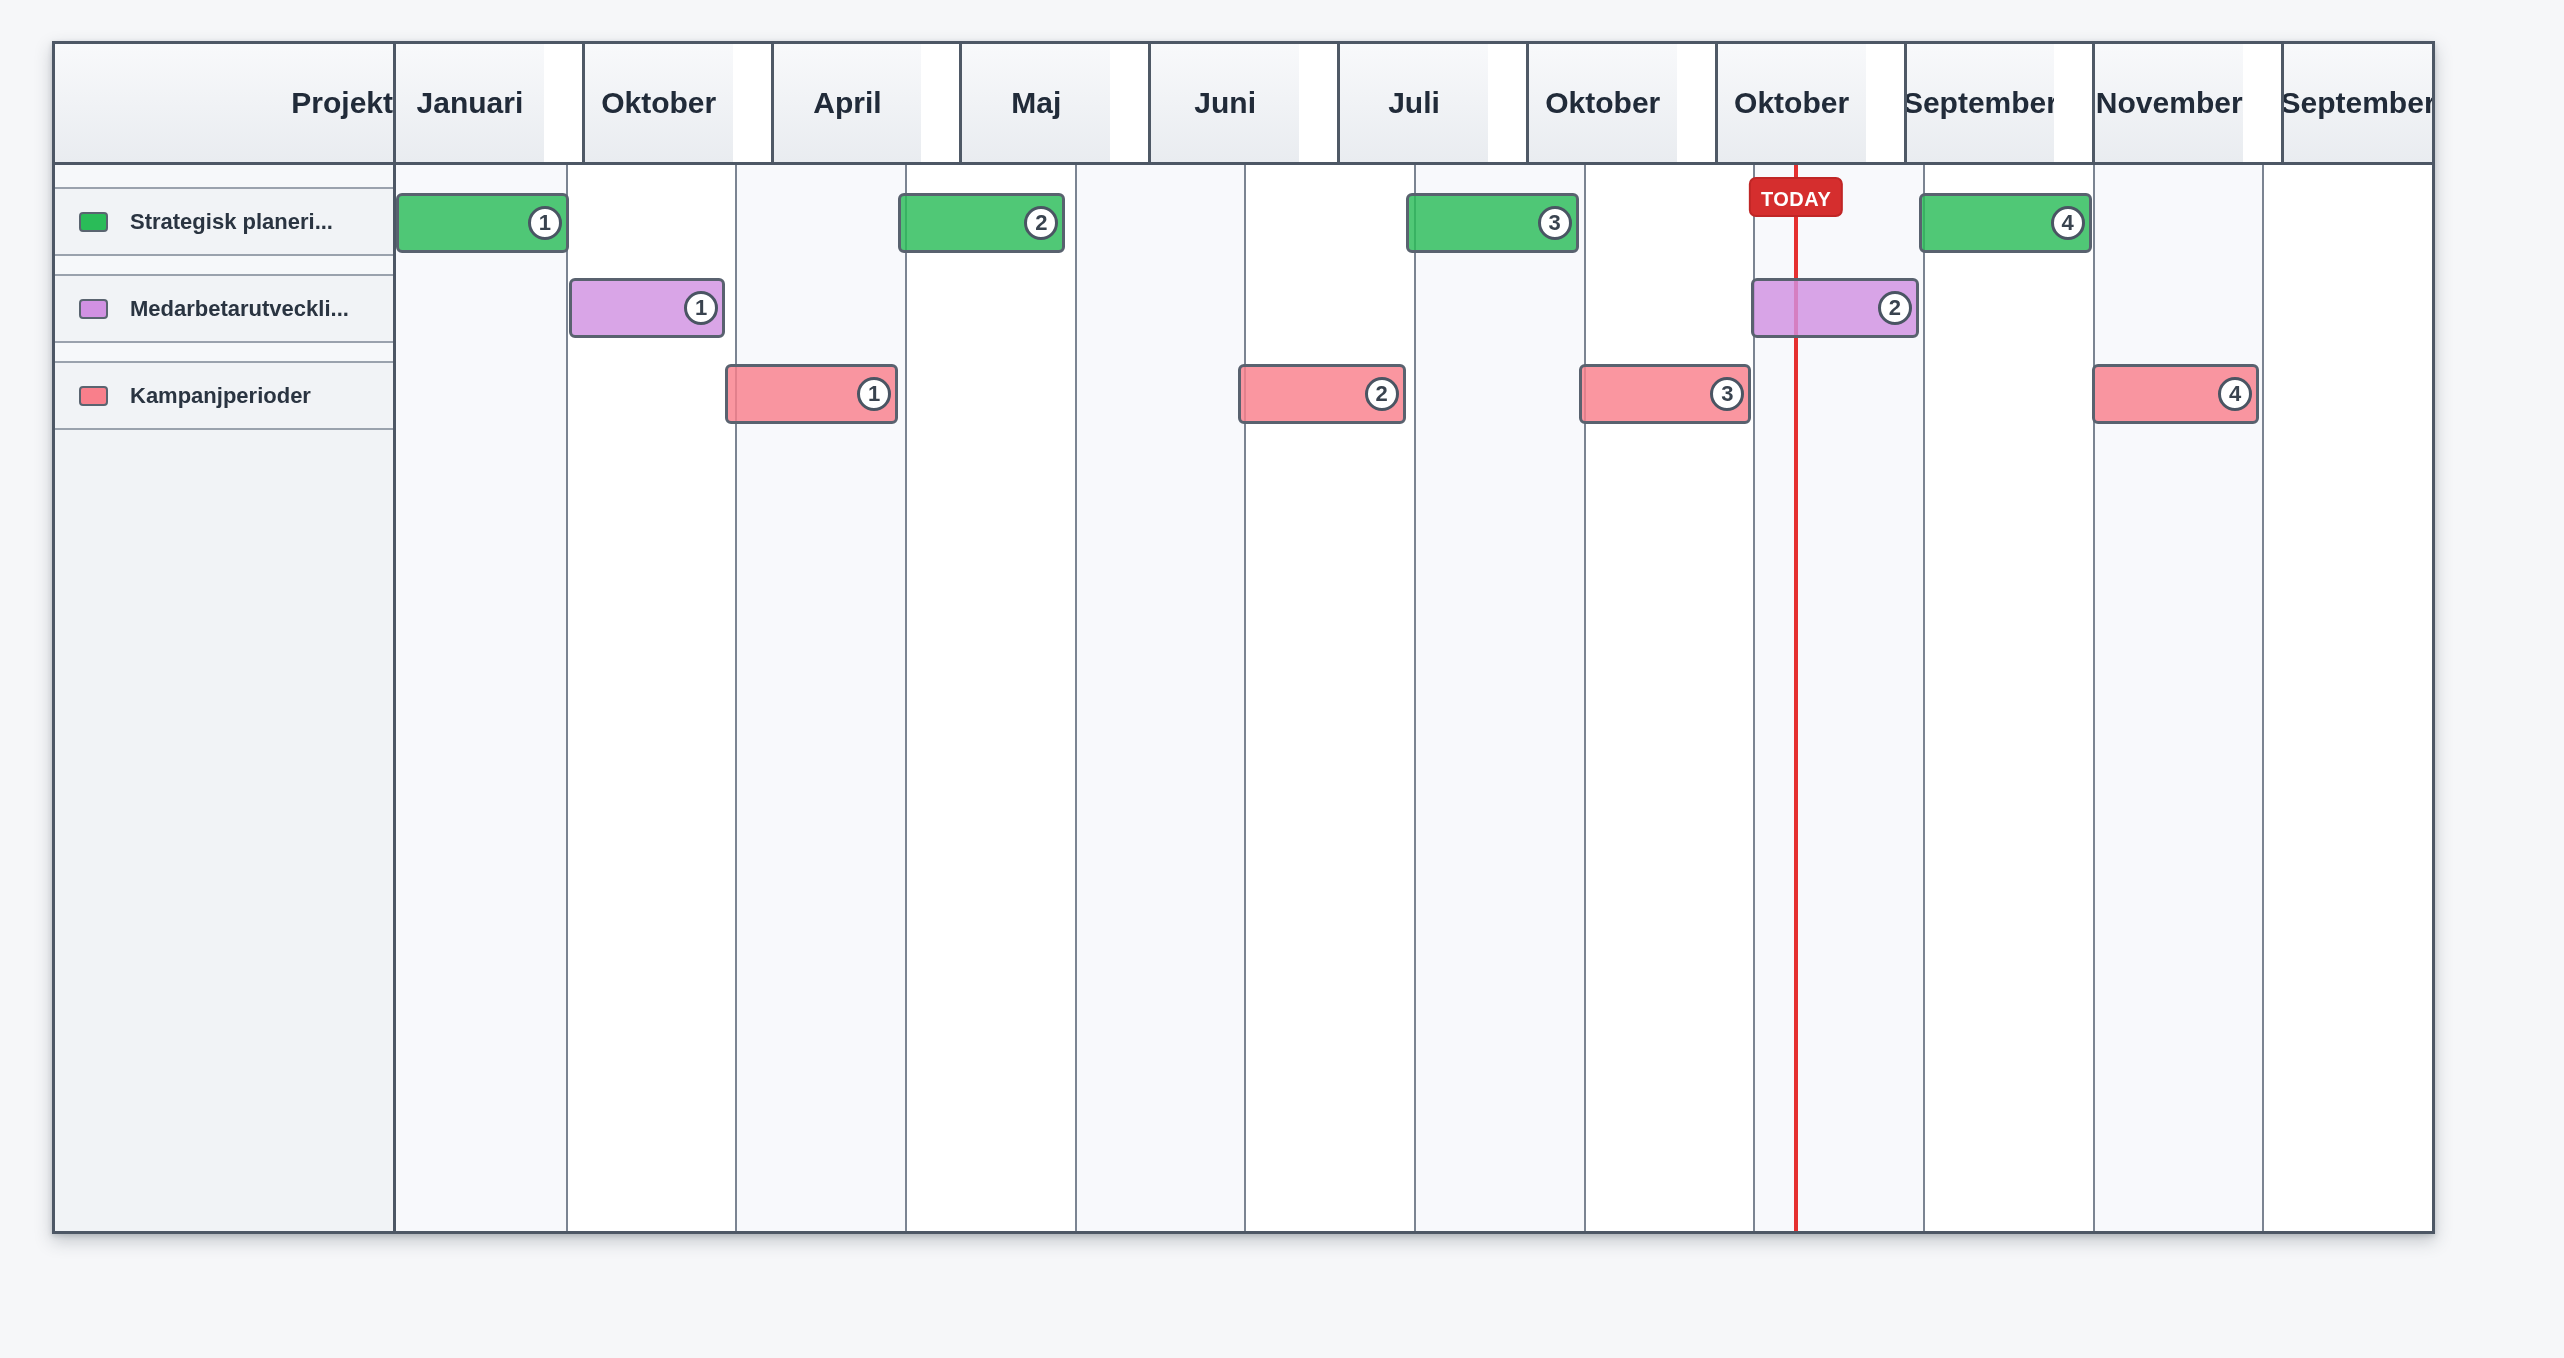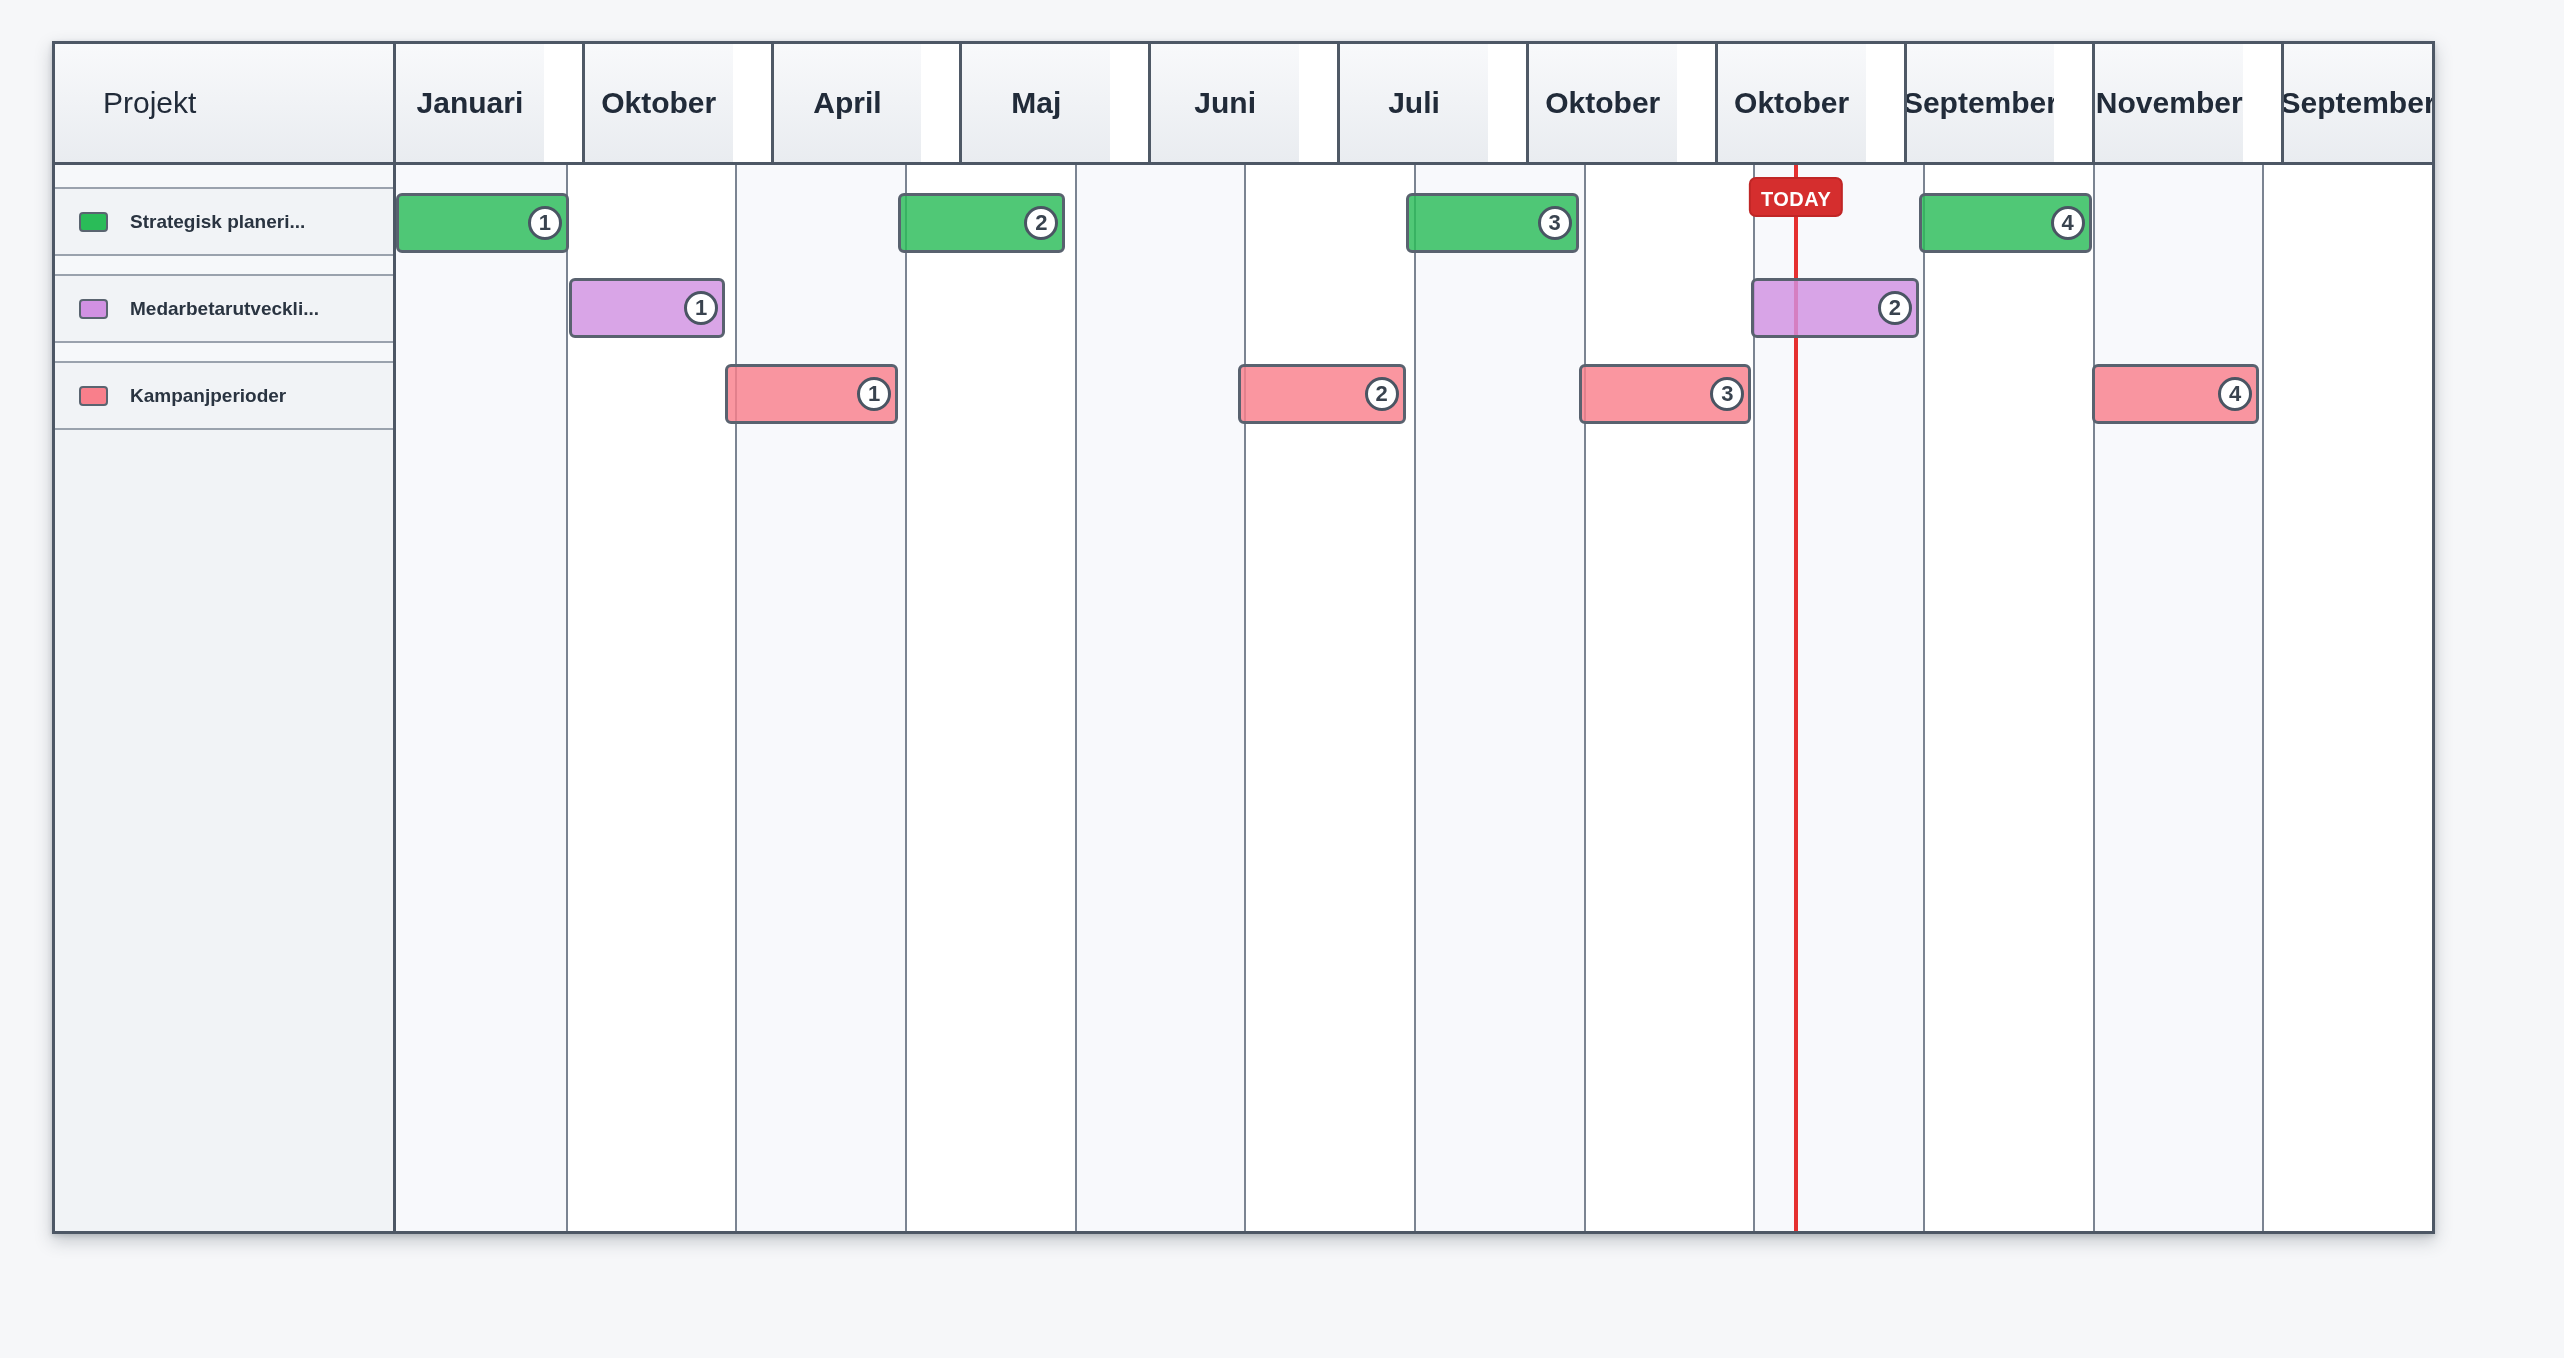--- a/index.html
+++ b/index.html
@@ -14,33 +14,33 @@
     box-sizing:border-box;border:3px solid #4d5765;display:flex;
     box-shadow:0 7px 16px rgba(44,54,68,.25),0 2px 5px rgba(44,54,68,.18);
     background:#fff;
   }
   
   .sidebar{width:341px;flex:none;box-sizing:border-box;border-right:3px solid #4d5765;
     display:flex;flex-direction:column;background:#f1f3f6;}
   .head-cell{
     height:121px;flex:none;box-sizing:border-box;border-bottom:3px solid #4d5765;
     background:linear-gradient(#f8f9fb,#e9ecf0);
-    display:flex;align-items:center;justify-content:flex-start;
-    font-size:30px;font-weight:normal;color:#212b39;overflow:hidden;white-space:nowrap;padding-left:48px;
+    display:flex;align-items:center;justify-content:flex-end;
+    font-size:30px;font-weight:bold;color:#212b39;overflow:hidden;white-space:nowrap;
   }
   .sidebar-body{flex:1;display:flex;flex-direction:column;min-height:0;}
   .spacer{flex:none;background:#f6f8fa;border-bottom:2px solid #9aa2ad;box-sizing:border-box;}
   .sp0{height:24px}.sp1{height:20px}.sp2{height:20px}
   .project-row{
     flex:none;height:67px;box-sizing:border-box;border-bottom:2px solid #9aa2ad;
     background:#f1f3f6;display:flex;align-items:center;cursor:pointer;
   }
   .swatch{flex:none;width:29px;height:20px;box-sizing:border-box;margin-left:24px;
     border:2px solid #5a6470;border-radius:4px;}
-  .row-label{margin-left:22px;font-size:19px;font-weight:bold;color:#2a3441;white-space:nowrap;overflow:hidden;}
+  .row-label{margin-left:22px;font-size:22px;font-weight:bold;color:#2a3441;white-space:nowrap;overflow:hidden;}
   .filler{flex:1;background:#f1f3f6;}
   
   .timeline{flex:1;min-width:0;display:flex;flex-direction:column;background:#fff;}
   .timeline-header{height:121px;flex:none;box-sizing:border-box;border-bottom:3px solid #4d5765;display:flex;gap:38px;}
   .month-cell{
     flex:1;min-width:0;box-sizing:border-box;border-left:3px solid #4f5966;
     background:linear-gradient(#f8f9fb,#e9ecf0);
     display:flex;align-items:center;justify-content:center;
     font-size:30px;font-weight:bold;color:#212b39;overflow:hidden;white-space:nowrap;
   }

